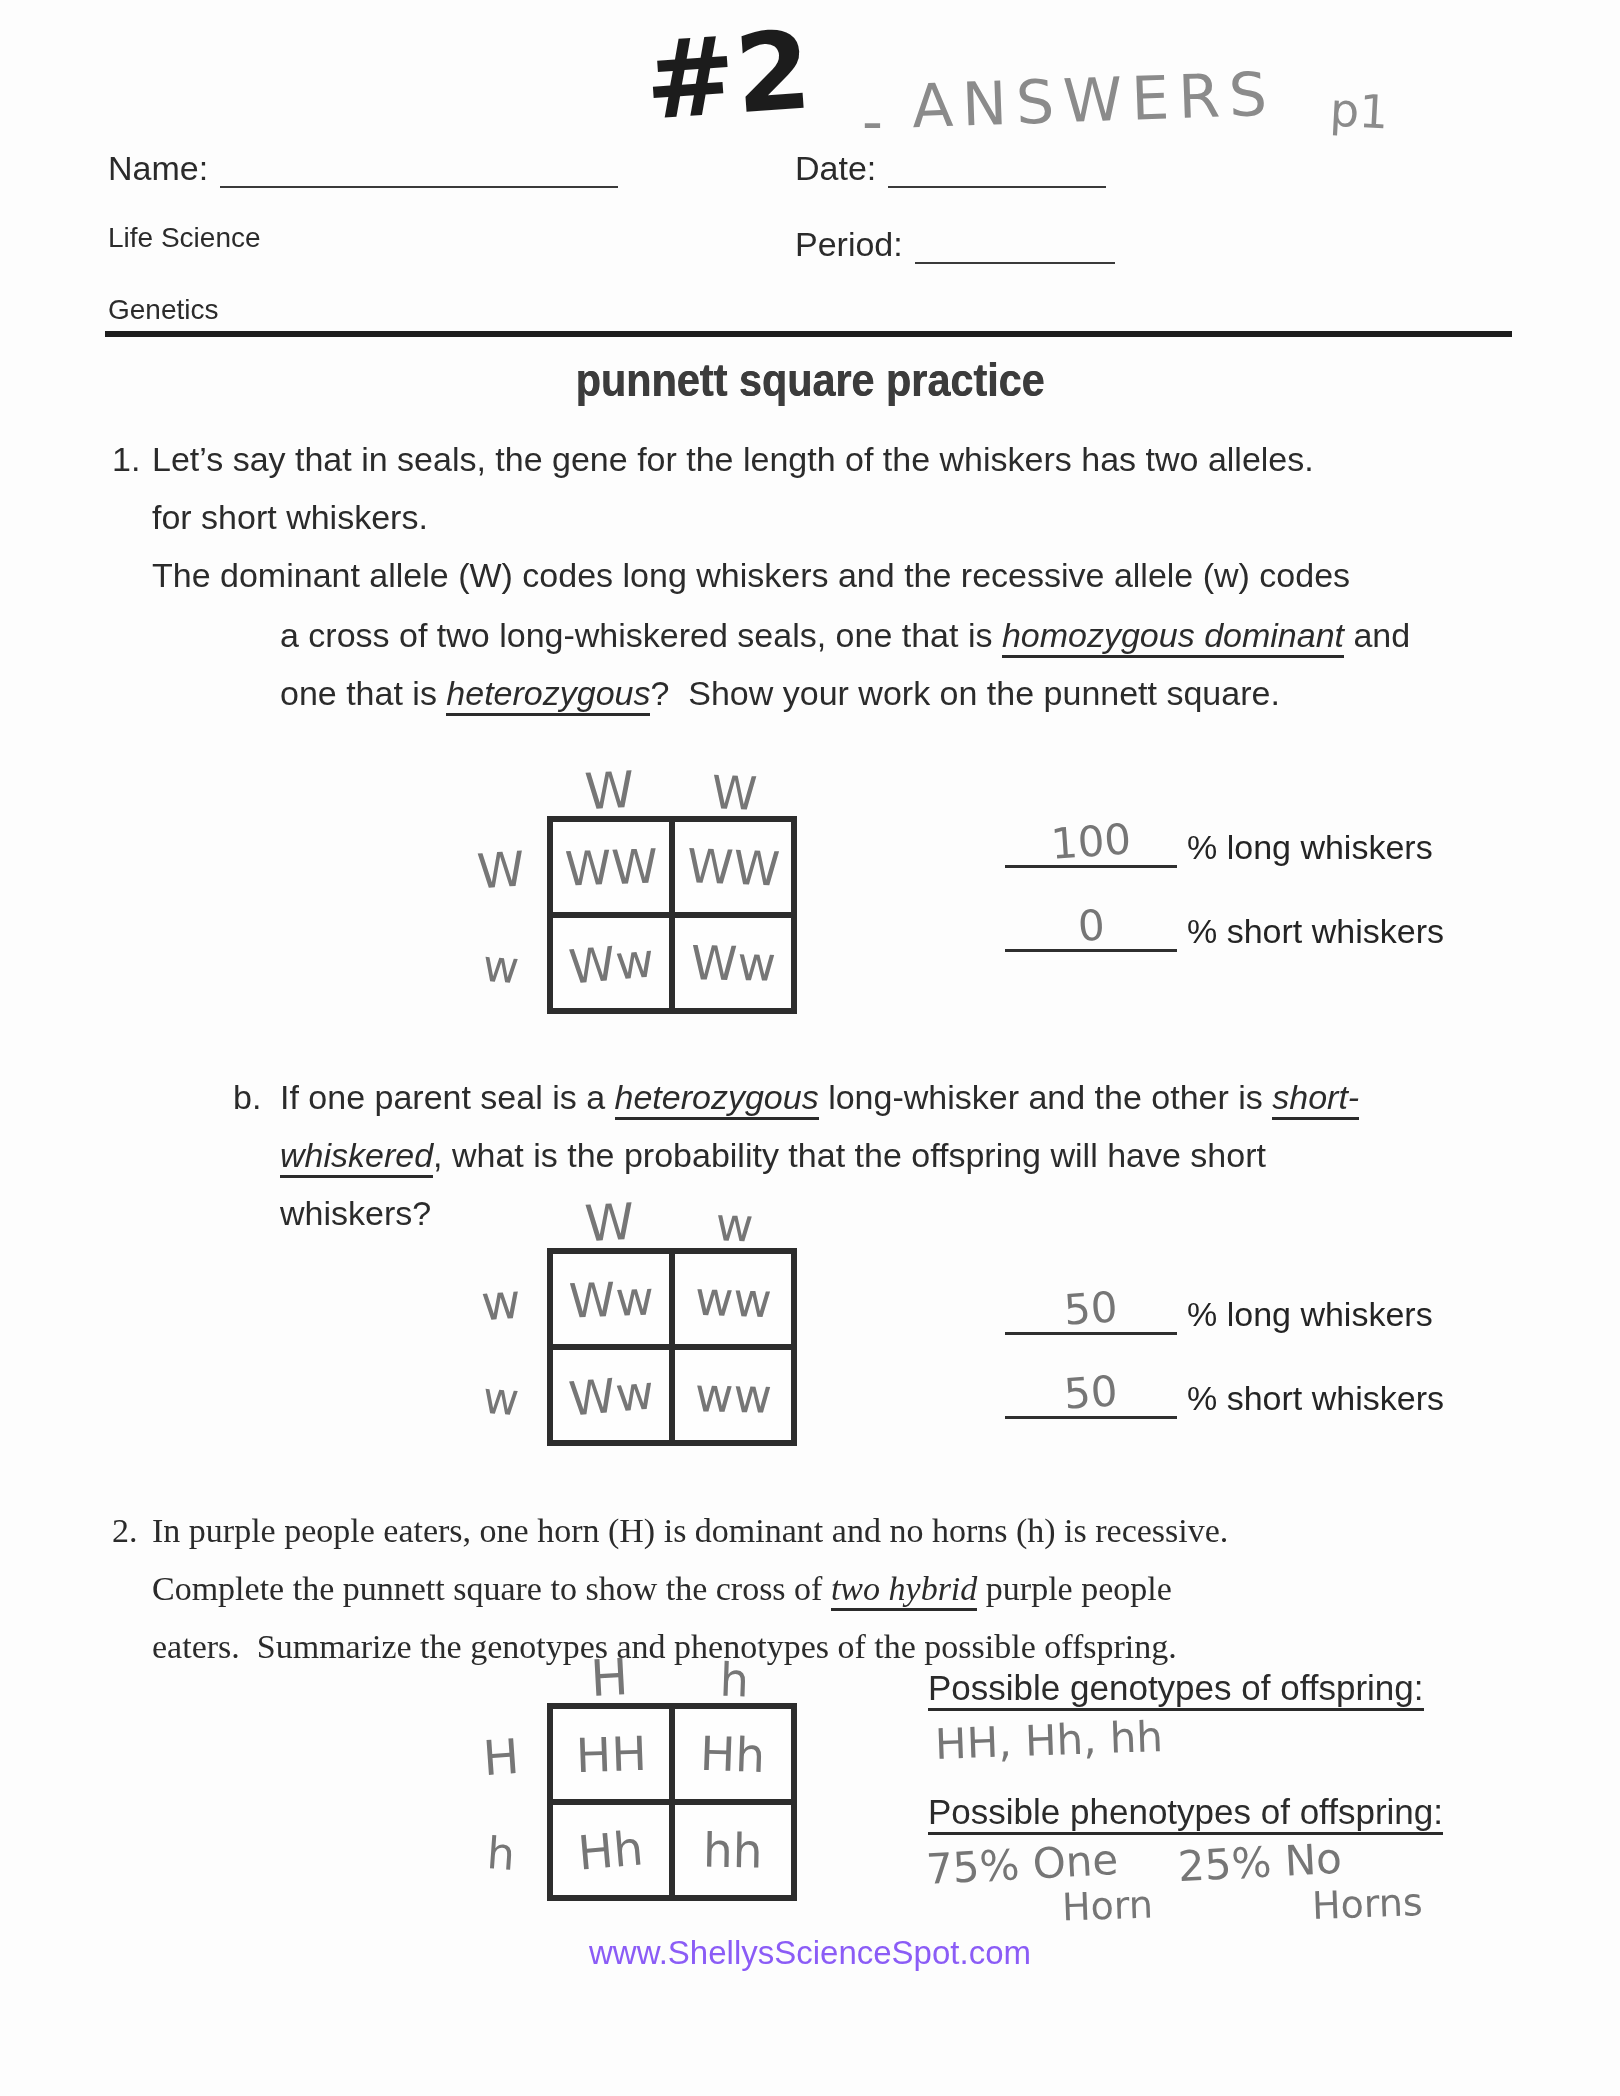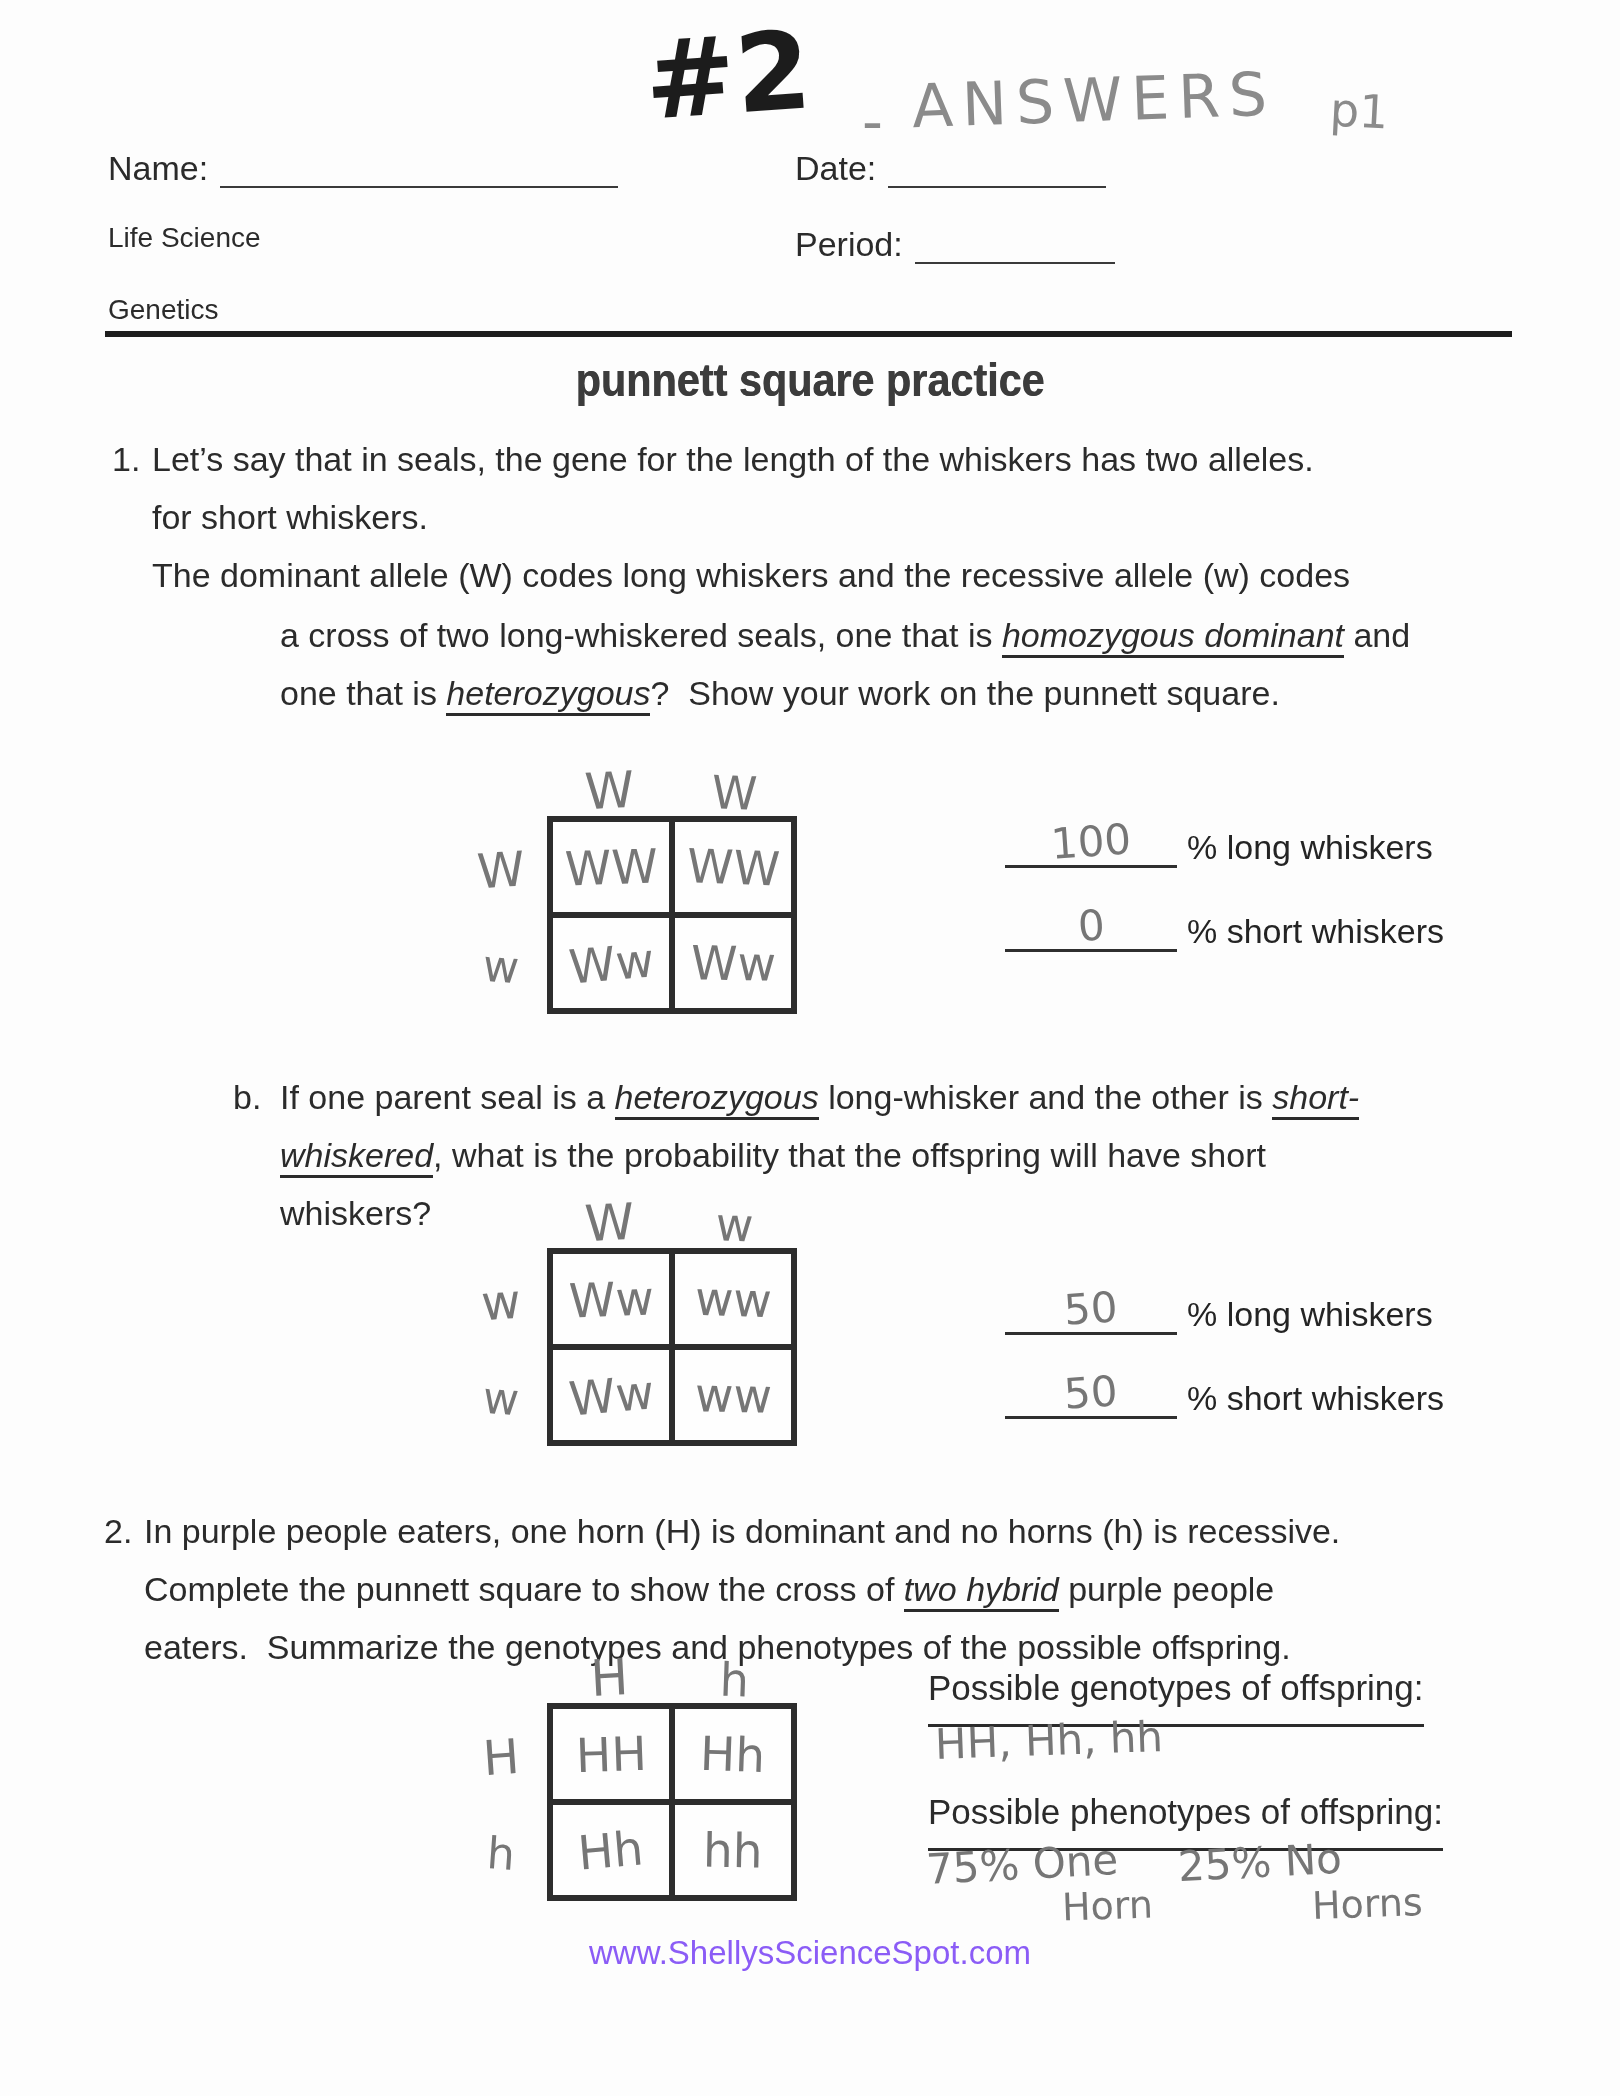--- a/index.html
+++ b/index.html
@@ -50,21 +50,21 @@
   .p-cell:nth-child(3) span{transform:rotate(-5deg);}
   .p-cell:nth-child(4) span{transform:rotate(1deg);}
 
   
   .ansrow{display:flex;align-items:flex-end;height:68px;margin-bottom:16px;}
   .ansblank{width:172px;border-bottom:3px solid #2f2f2f;text-align:center;}
   .ansval{display:inline-block;font-size:42px;line-height:1;transform:rotate(-4deg);padding-bottom:2px;}
   .anslabel{font-size:34px;margin-left:10px;color:#242424;line-height:1.1;padding-bottom:2px;white-space:nowrap;}
 
   
-  .subhead{font-size:35px;border-bottom:3px solid #2b2b2b;padding-bottom:16px;white-space:nowrap;}
+  .subhead{font-size:35px;border-bottom:3px solid #2b2b2b;padding-bottom:0;white-space:nowrap;}
   .bigans{font-size:42px;transform:rotate(-2deg);white-space:nowrap;}
   .medans{font-size:42px;transform:rotate(-3deg);white-space:nowrap;}
   .smans{font-size:38px;transform:rotate(-2deg);white-space:nowrap;}
 
   .footer{left:0;right:0;text-align:center;font-size:33px;color:#8b5cf6;}
 </style>
 </head>
 <body>
 
 <div class="page">
@@ -178,21 +178,21 @@
     <div class="ansrow">
       <span class="ansblank"><span class="hand ansval">50</span></span>
       <span class="anslabel">% long whiskers</span>
     </div>
     <div class="ansrow">
       <span class="ansblank"><span class="hand ansval">50</span></span>
       <span class="anslabel">% short whiskers</span>
     </div>
   </div>
 
-  <div class="abs" style="left:104px;top:1502px;">
+  <div class="abs" style="left:112px;top:1502px;font-family:Liberation Serif, serif;">
     <div class="tline"><span class="qnum">2.</span><span>In purple people eaters, one horn (H) is dominant and no horns (h) is recessive.</span></div>
     <div class="tline cont"><span>Complete the punnett square to show the cross of </span><span class="emu">two hybrid</span><span> purple people</span></div>
     <div class="tline cont">eaters.&nbsp; Summarize the genotypes and phenotypes of the possible offspring.</div>
   </div>
 
   <div class="punnett hand" style="left:455px;top:1643px;">
     <div class="p-colheads">
       <span>H</span>
       <span>h</span>
     </div>

